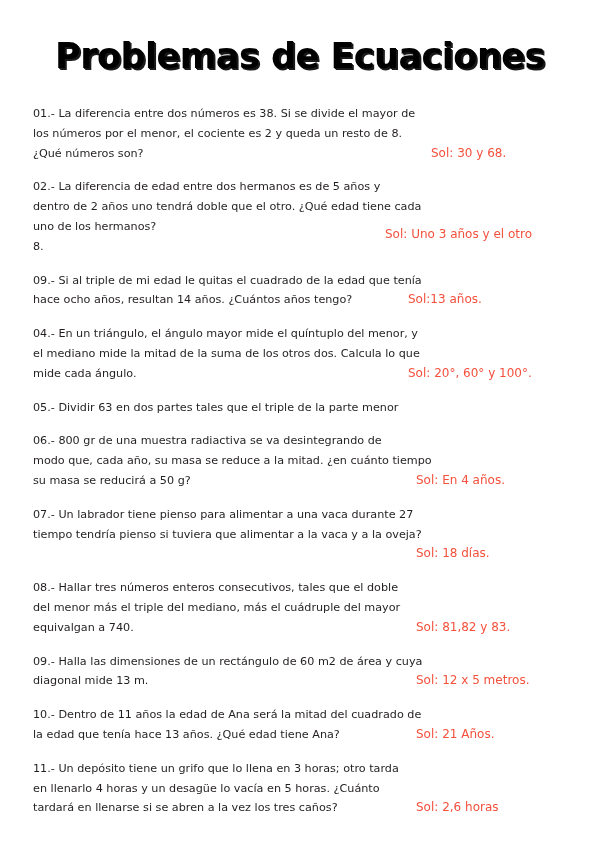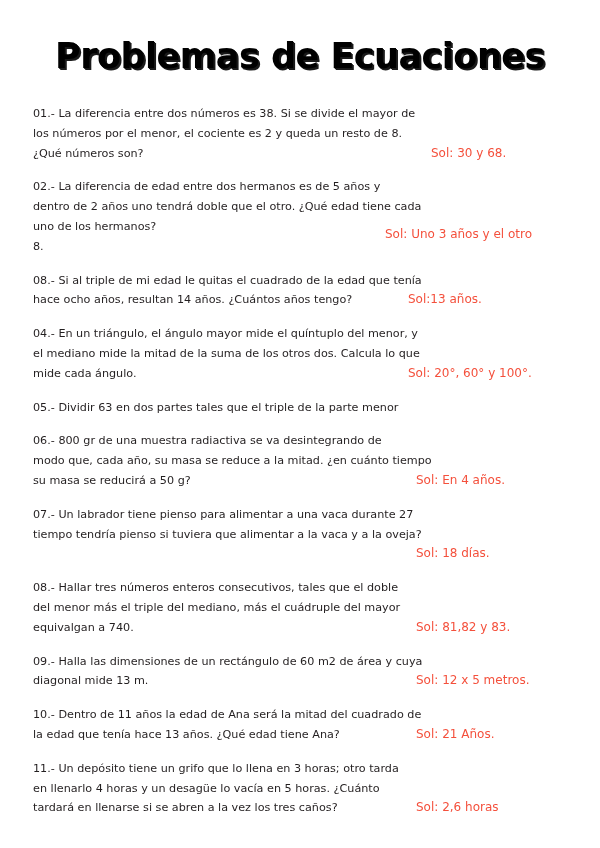--- a/index.html
+++ b/index.html
@@ -84,21 +84,21 @@
         <div class="prob-line sol-row">los números por el menor, el cociente es 2 y queda un resto de 8.</div>
         <div class="prob-line sol-row">¿Qué números son?<span class="sol" style="left: 398px; top: 0px; color: rgb(244, 80, 60);">Sol: 30 y 68.</span></div>
       </div>
       <div class="problem">
         <div class="prob-line sol-row">02.- La diferencia de edad entre dos hermanos es de 5 años y</div>
         <div class="prob-line sol-row">dentro de 2 años uno tendrá doble que el otro. ¿Qué edad tiene cada</div>
         <div class="prob-line sol-row">uno de los hermanos?<span class="sol" style="left: 352px; top: 0px; color: rgb(244, 80, 60); margin-top: 8px;">Sol: Uno 3 años y el otro</span></div>
         <div class="tail">8.</div>
       </div>
       <div class="problem">
-        <div class="prob-line sol-row">08.- Si al triple de mi edad le quitas el cuadrado de la edad que tenía</div>
+        <div class="prob-line sol-row">09.- Si al triple de mi edad le quitas el cuadrado de la edad que tenía</div>
         <div class="prob-line sol-row">hace ocho años, resultan 14 años. ¿Cuántos años tengo?<span class="sol" style="left: 375px; top: 0px; color: rgb(244, 80, 60); text-align: center;">Sol:13 años.</span></div>
       </div>
       <div class="problem">
         <div class="prob-line sol-row">04.- En un triángulo, el ángulo mayor mide el quíntuplo del menor, y</div>
         <div class="prob-line sol-row">el mediano mide la mitad de la suma de los otros dos. Calcula lo que</div>
         <div class="prob-line sol-row">mide cada ángulo.<span class="sol" style="left: 375px; top: 0px; color: rgb(244, 80, 60);">Sol: 20°, 60° y 100°.</span></div>
       </div>
       <div class="problem">
         <div class="prob-line sol-row">05.- Dividir 63 en dos partes tales que el triple de la parte menor</div>
       </div>

